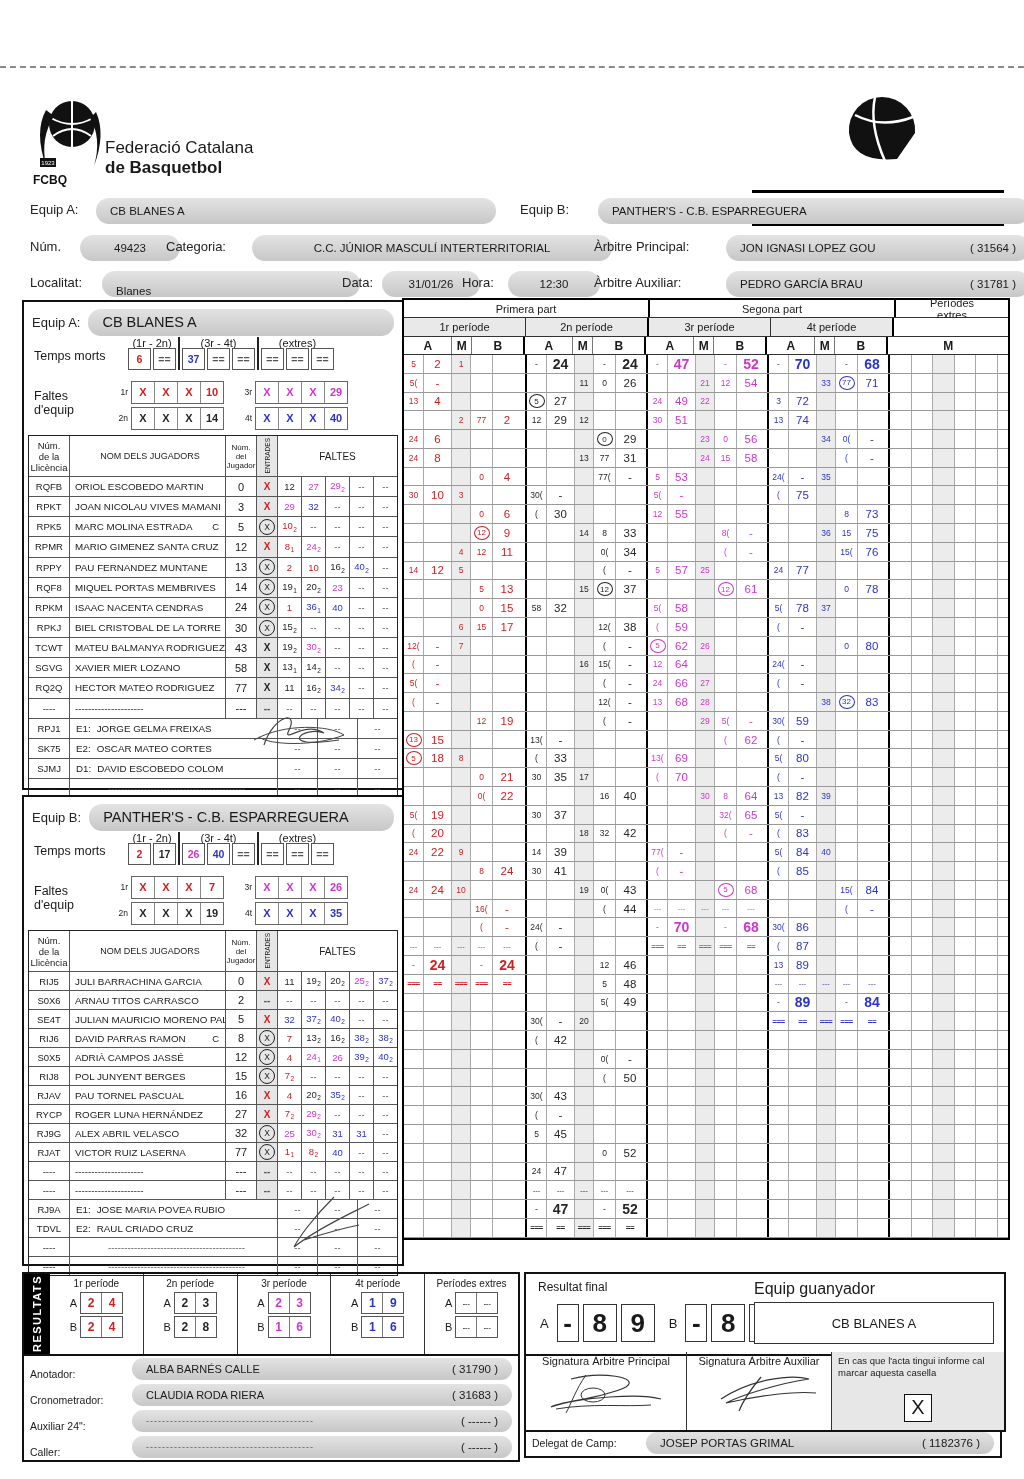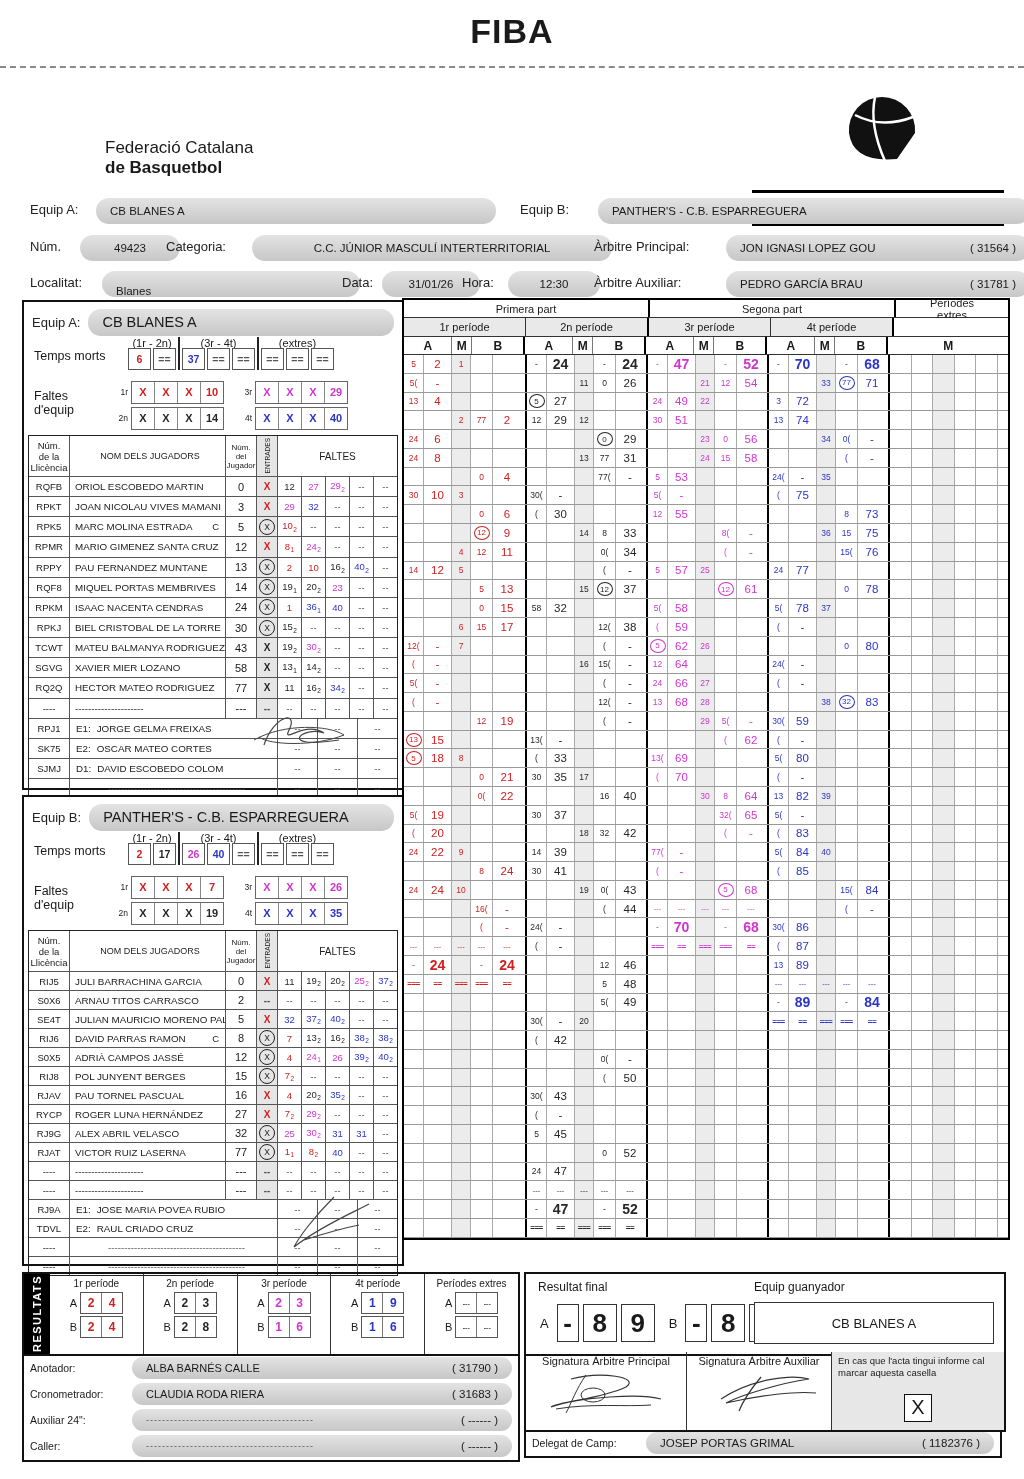--- a/index.html
+++ b/index.html
@@ -88,26 +88,26 @@
   .rgroup{flex:1;border-left:1.5px solid #333;position:relative;}
   .rgroup:first-child{border-left:none;}
   .rglabel{text-align:center;font-size:10px;margin-top:4px;height:13px;white-space:nowrap;overflow:hidden;}
   .rgline{display:flex;align-items:center;justify-content:center;height:24px;}
   .rgAB{font-size:11px;margin-right:3px;}
   .rgpair{display:flex;border:1.5px solid #555;}
   .rgcell{width:20px;height:20px;border-right:1px solid #777;display:flex;align-items:center;
           justify-content:center;font-size:12px;font-weight:bold;}
   .rgcell:last-child{border-right:none;}
   .offbox{left:22px;top:1352px;width:494px;height:106px;border:2.5px solid #111;border-top:none;padding-top:2px;}
-  .offrow{display:flex;align-items:center;height:25px;margin:1px 6px;}
+  .offrow{display:flex;align-items:flex-end;height:25px;margin:1px 6px;}
   .offlabel{width:102px;font-size:10.5px;}
   .offrow .pill{flex:1;height:22px;border-radius:11px;font-size:11px;}
   .finbox{left:524px;top:1272px;width:478px;height:80px;border:2.5px solid #111;}
   .finlabel{position:absolute;left:12px;top:6px;font-size:12px;}
-  .gwlabel{position:absolute;left:228px;top:6px;font-size:12px;}
+  .gwlabel{position:absolute;left:228px;top:6px;font-size:16px;}
   .digrow{position:absolute;top:30px;left:10px;display:flex;align-items:center;}
   .digAB{font-size:13px;margin:0 4px;}
   .digbox{display:flex;margin-right:10px;}
   .digcell{border:1.5px solid #333;height:36px;display:flex;align-items:center;justify-content:center;
            font-size:26px;font-weight:bold;margin-left:4px;background:#fff;}
   .digcell.dash{width:20px;} .digcell.num{width:32px;}
   .gwbox{position:absolute;left:228px;top:28px;width:238px;height:40px;border:1.5px solid #333;
          display:flex;align-items:center;justify-content:center;font-size:13px;background:#fff;}
   .sigrow{left:524px;top:1352px;width:478px;height:78px;border:2.5px solid #111;border-top:none;display:flex;}
   .sigcell{border-left:1.5px solid #333;position:relative;}
@@ -124,23 +124,35 @@
   .brandbars{border-top:3px solid #000;border-bottom:4px solid #000;padding:2px 0 3px 0;
              font-size:21px;font-weight:bold;letter-spacing:-0.5px;text-align:center;white-space:nowrap;}
   .fcbqtext{font-size:17px;line-height:20px;}
   svg{display:block;}
 </style>
 </head>
 <body>
 
 <div class="page">
 
-  <div class="abs fiba">FIBA</div>
   <div class="abs dashsep"></div>
 
+  <div class="abs" style="left:30px;top:92px;width:78px;height:96px;">
+    <svg width="78" height="96" viewBox="0 0 78 96">
+      <circle cx="42" cy="32" r="23" fill="#111"></circle>
+      <path d="M42 9 v46" stroke="#fff" stroke-width="2" fill="none"></path>
+      <path d="M21 26 Q42 38 63 26" stroke="#fff" stroke-width="2" fill="none"></path>
+      <path d="M23 44 Q42 30 61 44" stroke="#fff" stroke-width="2" fill="none"></path>
+      <path d="M16 18 Q4 40 16 74 Q10 46 24 24 Z" fill="#111"></path>
+      <path d="M66 20 Q76 42 64 74 Q72 46 60 26 Z" fill="#111"></path>
+      <rect x="10" y="66" width="16" height="9" fill="#111"></rect>
+      <text x="18" y="73" font-size="6" fill="#fff" text-anchor="middle" font-family="Liberation Sans,sans-serif">1923</text>
+      <text x="20" y="92" font-size="12" font-weight="bold" fill="#111" text-anchor="middle" font-family="Liberation Sans,sans-serif">FCBQ</text>
+    </svg>
+  </div>
   <div class="abs fcbqtext" style="left:105px;top:138px;">
     <div>Federació Catalana</div>
     <div style="font-weight:bold;">de Basquetbol</div>
   </div>
 
   <div class="abs" style="left:845px;top:95px;width:75px;height:70px;">
     <svg width="75" height="70" viewBox="0 0 75 70">
       <path d="M37 2 A33 33 0 0 1 70 38 L52 64 Q8 68 4 38 A33 33 0 0 1 37 2 Z" fill="#111"></path>
       <path d="M10 20 Q37 34 68 22" stroke="#fff" stroke-width="2.5" fill="none"></path>
       <path d="M30 2 Q24 30 40 66" stroke="#fff" stroke-width="2.5" fill="none"></path>

